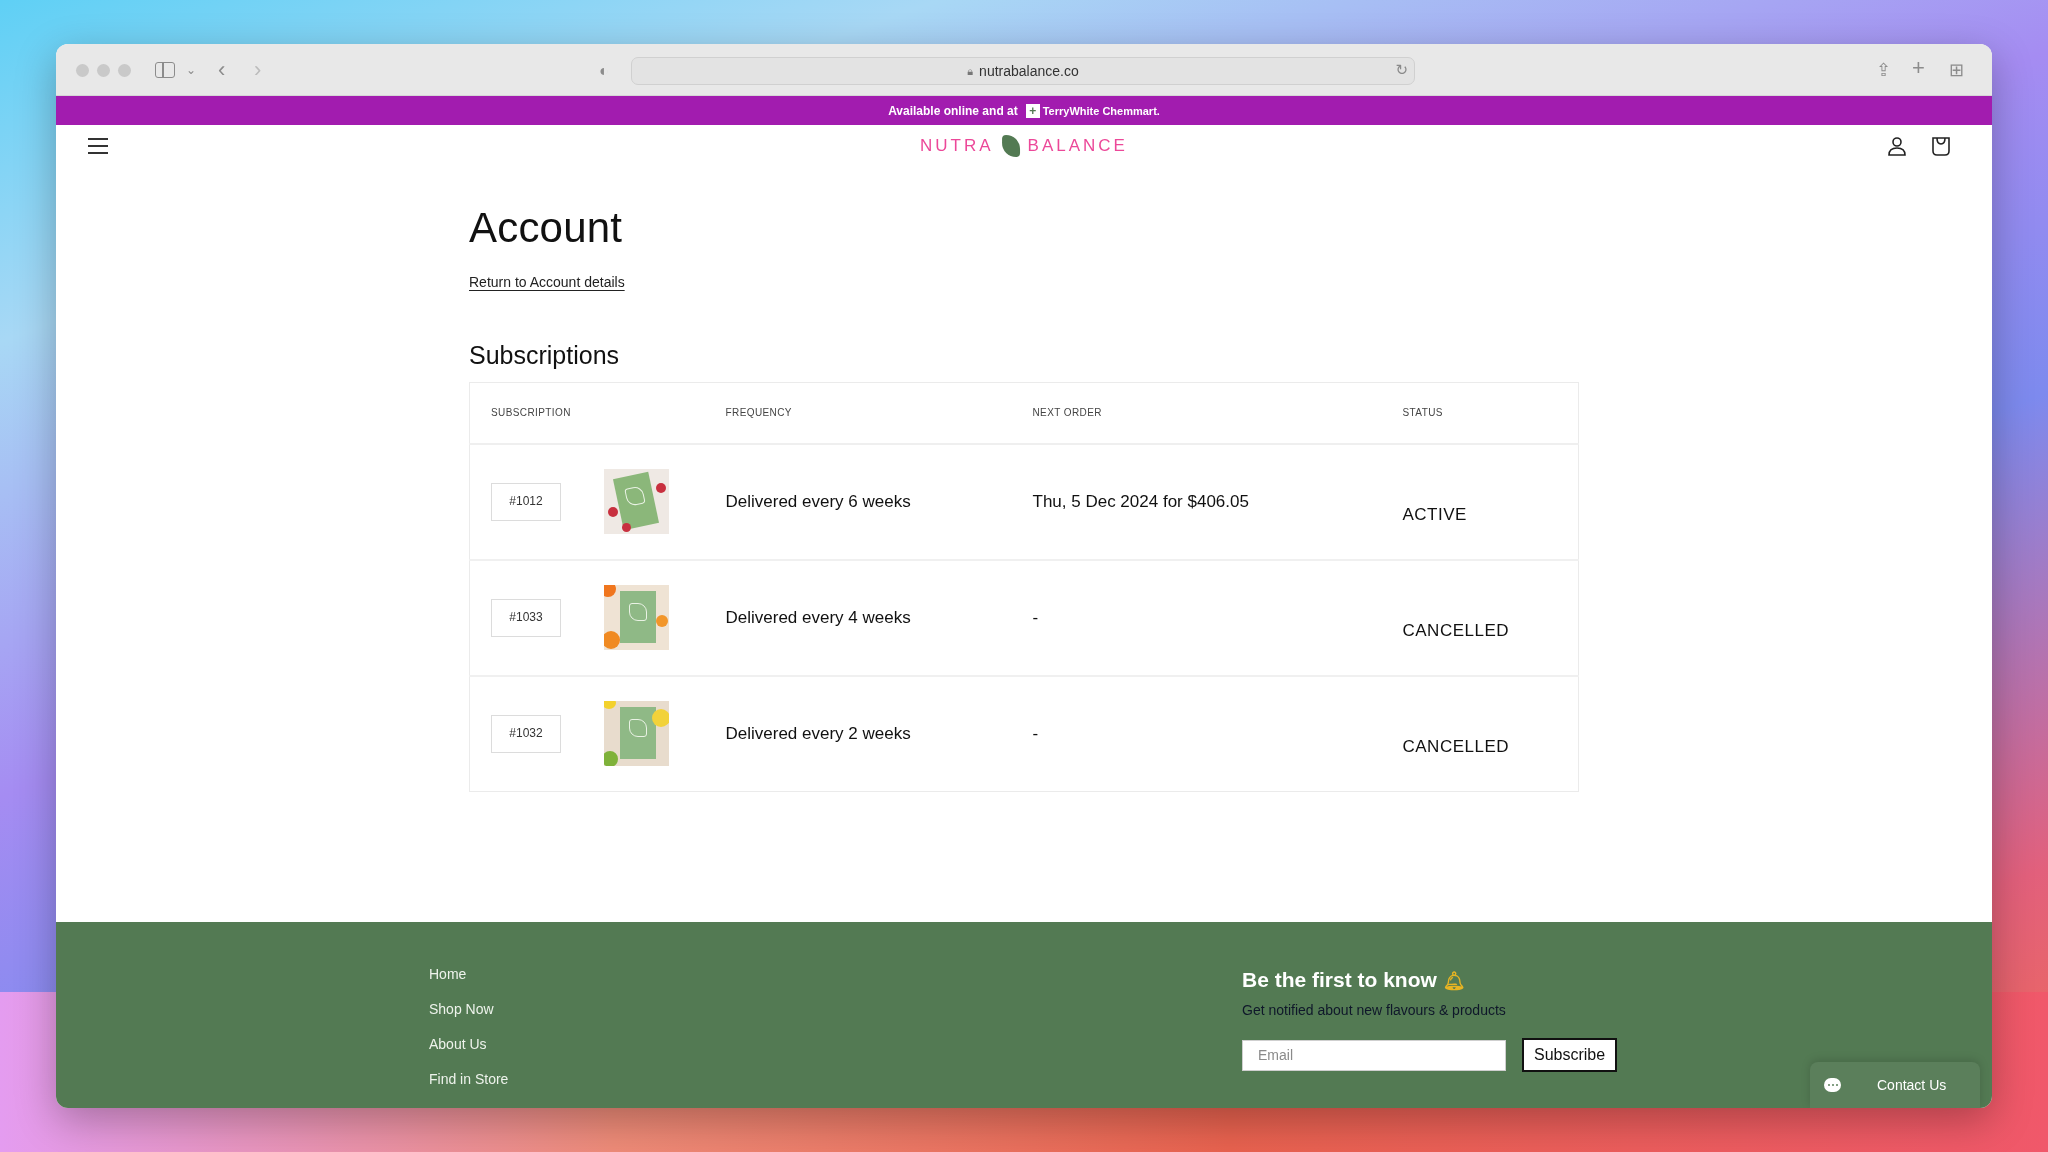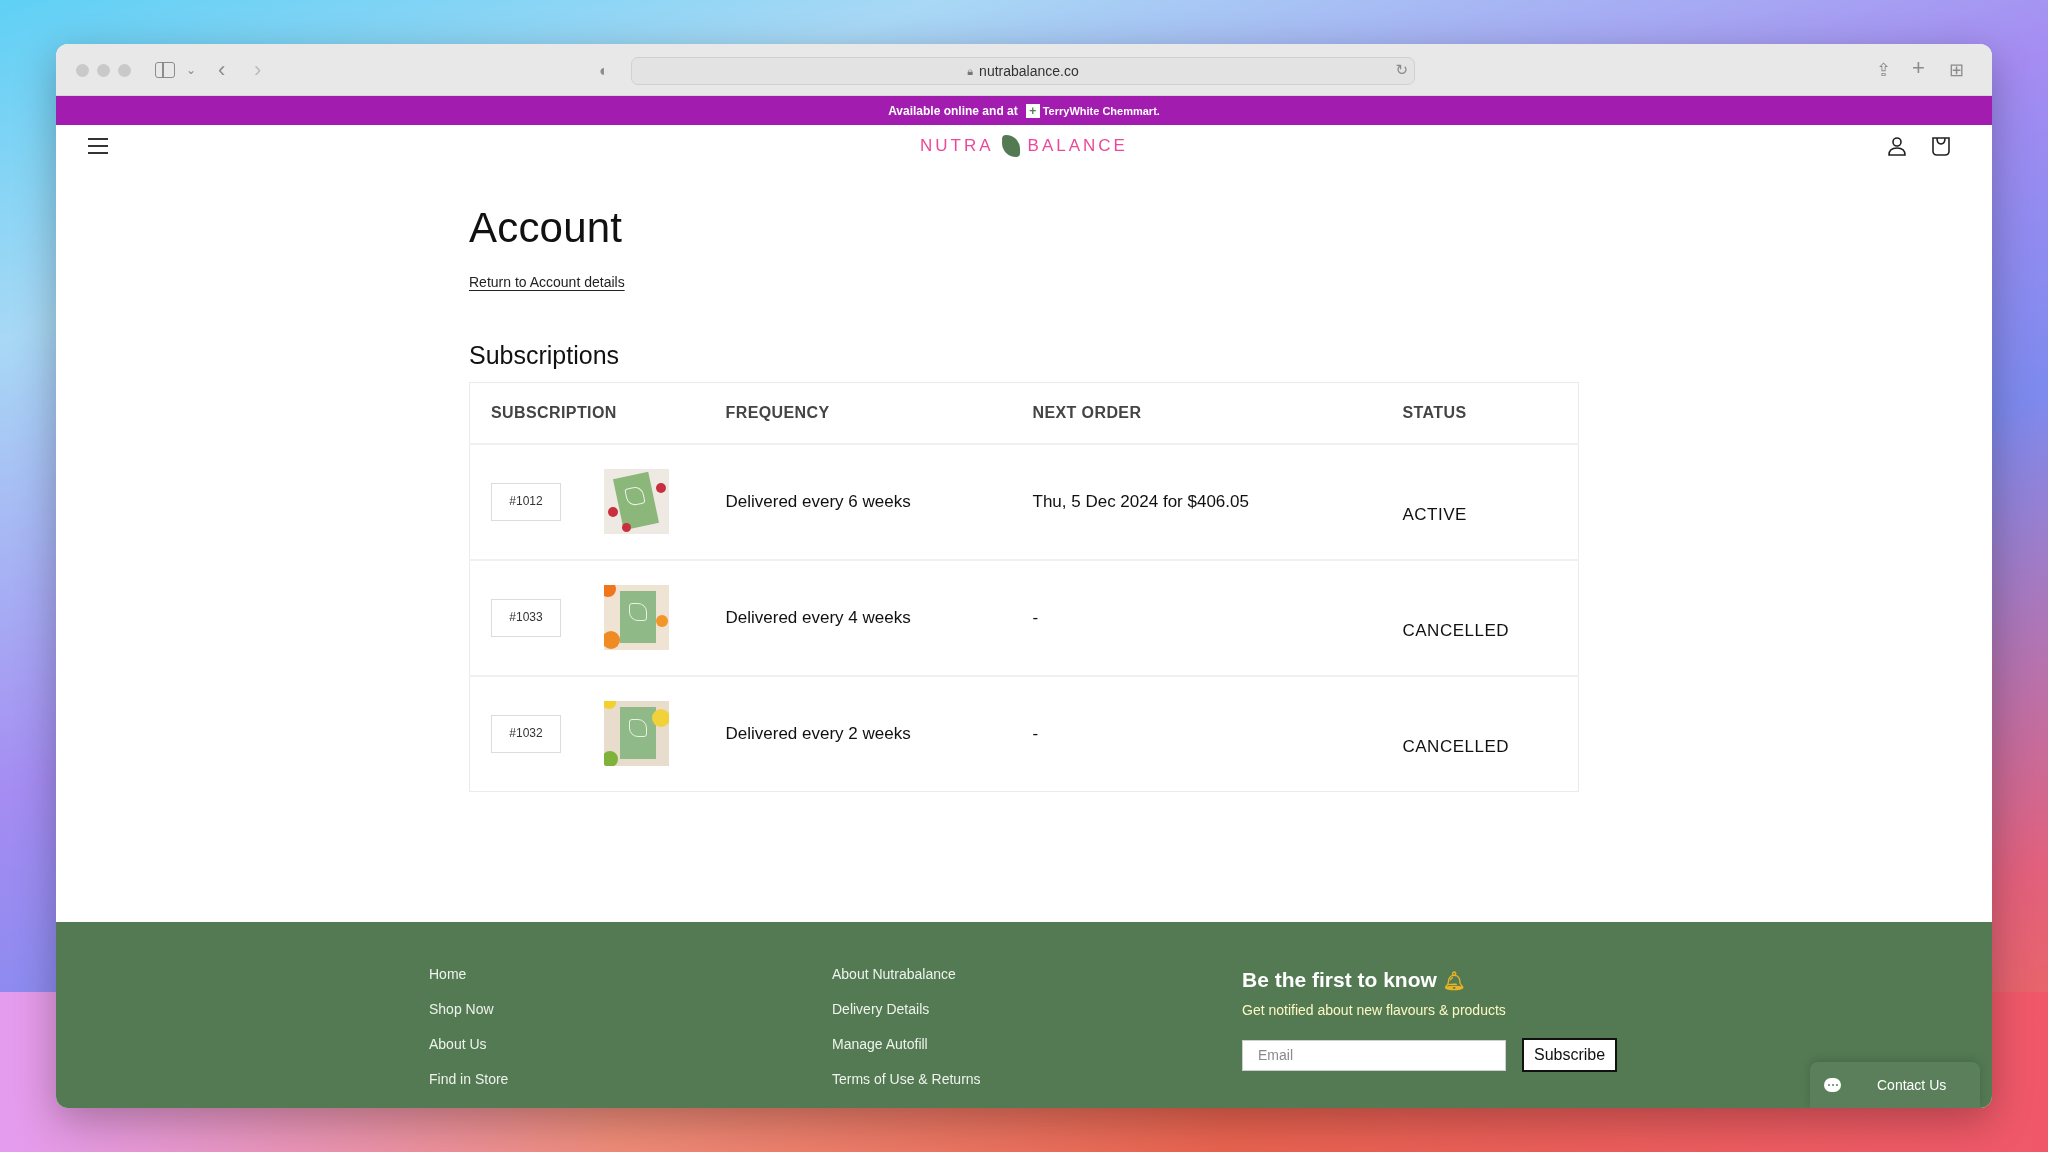--- a/index.html
+++ b/index.html
@@ -78,21 +78,21 @@
     .return-link {
       display: inline-block; margin-top: 22px; font-size: 14px; color: #222;
       text-decoration: underline; text-underline-offset: 3px; cursor: pointer;
     }
     .section-title { margin-top: 50px; font-size: 25px; color: #111; font-weight: normal; }
     .sub-table {
       margin-top: 12px; width: 1110px; border: 1px solid #ebebeb;
       border-collapse: collapse;
     }
     .sub-table th {
-      font-size: 16px; font-weight: bold; color: #444; text-align: left;
+      font-size: 10px; font-weight: normal; color: #444; text-align: left;
       height: 61px; letter-spacing: 0.4px; border-bottom: 2px solid #efefef;
     }
     .sub-table td { height: 116px; border-bottom: 2px solid #f0f0f0; font-size: 17px; color: #111; }
     .sub-table tr:last-child td { border-bottom: none; }
     .col-id { width: 134px; padding-left: 21px; }
     .col-img { width: 122px; }
     .col-freq { width: 307px; }
     .col-next { width: 370px; }
     .col-status { text-align: left; padding-right: 22px; }
     .id-badge {
@@ -119,21 +119,21 @@
     .footer {
       position: absolute; left: 0; top: 878px; width: 1936px; height: 186px; background: #537a53;
     }
     .f-col { position: absolute; top: 44px; display: flex; flex-direction: column; gap: 18px; }
     .f-col a { color: #eef3ec; font-size: 14px; text-decoration: none; line-height: 17px; cursor: pointer; }
     .f-col-1 { left: 373px; }
     .f-col-2 { left: 776px; }
     .newsletter { position: absolute; left: 1186px; top: 46px; }
     .nl-title { color: #fff; font-size: 21px; font-weight: bold; }
     .bell { color: #e8b423; font-size: 18px; }
-    .nl-sub { color: #fef9c3; font-size: 14px; margin-top: 10px; }
+    .nl-sub { color: #0f172a; font-size: 14px; margin-top: 10px; }
     .nl-form { margin-top: 20px; display: flex; gap: 16px; align-items: center; }
     .email-input {
       width: 264px; height: 31px; border: 1.5px solid #cfcfcf; background: #fff;
       font-size: 14px; padding-left: 15px; color: #333; font-family: "Liberation Sans", sans-serif;
     }
     .email-input::placeholder { color: #8a8a8a; }
     .subscribe-btn {
       height: 34px; padding: 0 10px; background: #fff; border: 2px solid #111; color: #111;
       font-size: 16px; cursor: pointer; font-family: "Liberation Sans", sans-serif;
     }
@@ -268,26 +268,20 @@
     </table>
   </div>
 
   <div class="footer">
     <nav class="f-col f-col-1">
       <a>Home</a>
       <a>Shop Now</a>
       <a>About Us</a>
       <a>Find in Store</a>
     </nav>
-    <nav class="f-col f-col-2">
-      <a>About Nutrabalance</a>
-      <a>Delivery Details</a>
-      <a>Manage Autofill</a>
-      <a>Terms of Use &amp; Returns</a>
-    </nav>
     <div class="newsletter">
       <div class="nl-title">
         <span>Be the first to know</span>
         <span class="bell">🔔︎</span>
       </div>
       <div class="nl-sub">Get notified about new flavours &amp; products</div>
       <div class="nl-form">
         <input class="email-input" type="email" placeholder="Email" style="">
         <button class="subscribe-btn">Subscribe</button>
       </div>

